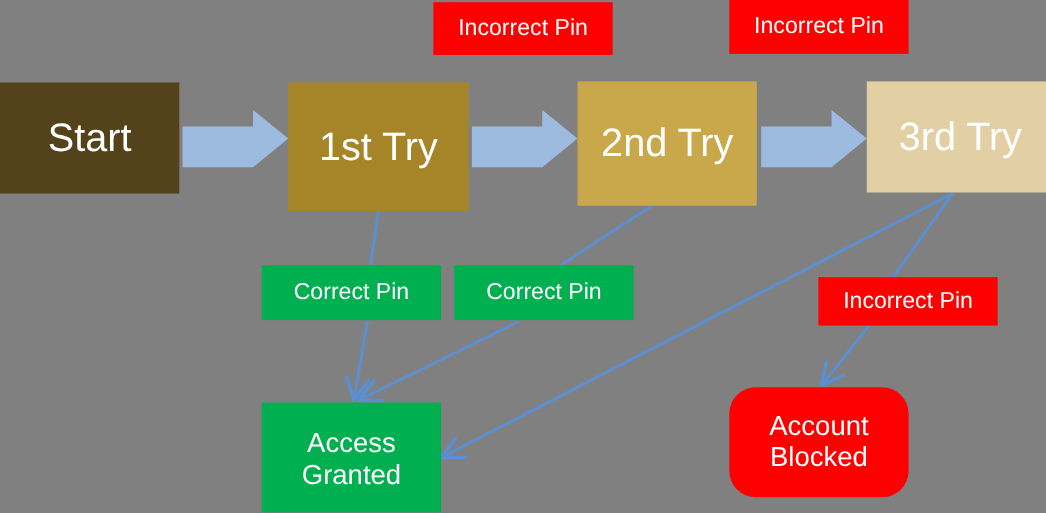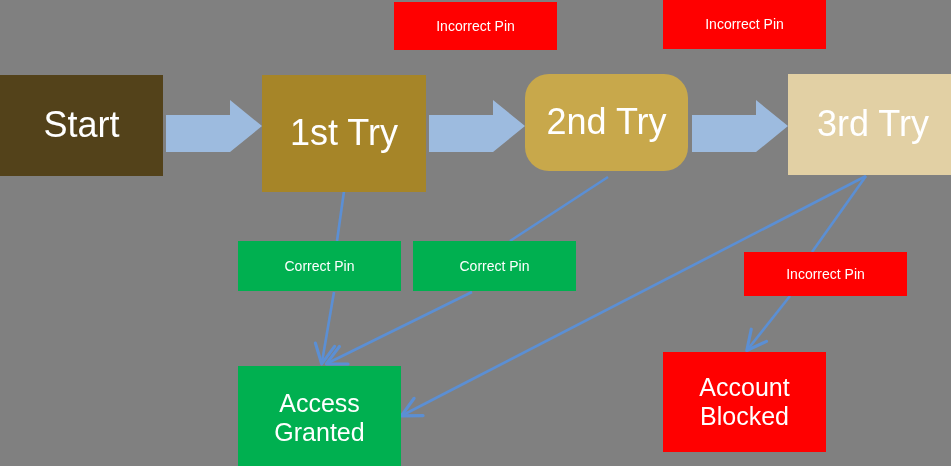--- a/index.html
+++ b/index.html
@@ -34,36 +34,36 @@
     font-weight: 400;
   }
   
   .terminal {
     font-size: 25px;
     font-weight: 400;
     white-space: pre-line;
   }
   
   .label {
-    font-size: 14px;
+    font-size: 21px;
     font-weight: 400;
   }
   #start       { left:   0px; top:  75px; width: 163px; height: 101px; }
   #try1        { left: 262px; top:  75px; width: 164px; height: 117px; }
-  #try2        { left: 525px; top:  74px; width: 163px; height: 97px; border-radius: 24px; }
+  #try2        { left: 525px; top:  74px; width: 163px; height: 113px; }
   #try3        { left: 788px; top:  74px; width: 170px; height: 101px; }
 
   #lbl-incorrect-1 { left: 394px; top:   2px; width: 163px; height:  48px; }
   #lbl-incorrect-2 { left: 663px; top:   0px; width: 163px; height:  49px; }
   #lbl-incorrect-3 { left: 744px; top: 252px; width: 163px; height:  44px; }
   #lbl-correct-1   { left: 238px; top: 241px; width: 163px; height:  50px; }
   #lbl-correct-2   { left: 413px; top: 241px; width: 163px; height:  50px; }
 
   #access-granted  { left: 238px; top: 366px; width: 163px; height: 104px; }
-  #account-blocked { left: 663px; top: 352px; width: 163px; height: 100px; }
+  #account-blocked { left: 663px; top: 352px; width: 163px; height: 100px; border-radius: 24px; }
 
   svg.layer {
     position: absolute;
     left: 0;
     top: 0;
     width: 951px;
     height: 466px;
     z-index: 1;
     pointer-events: none;
   }

